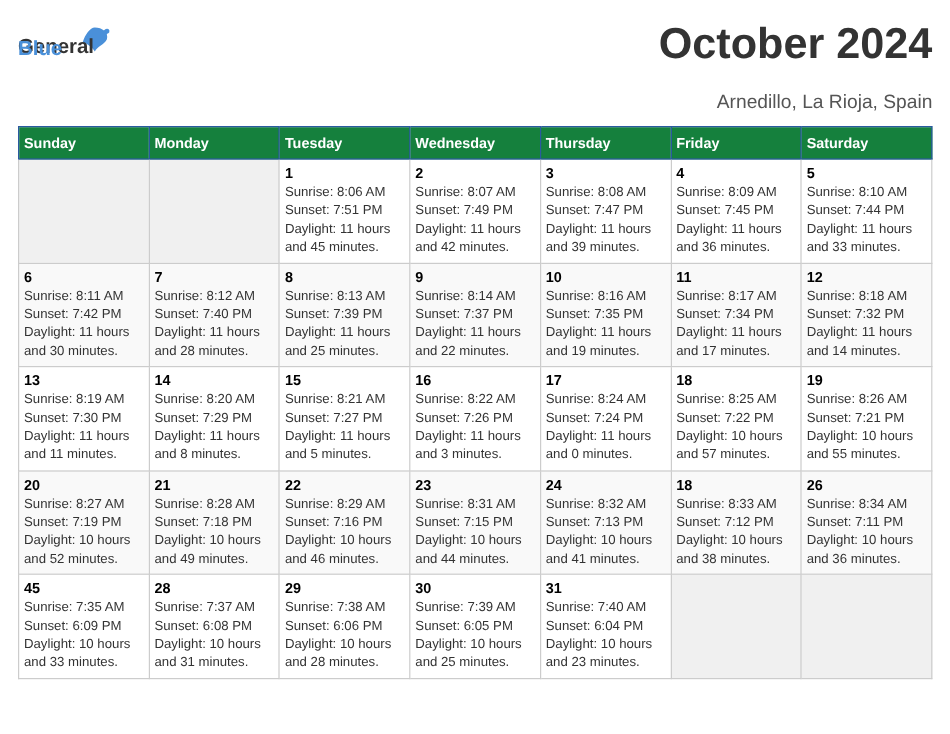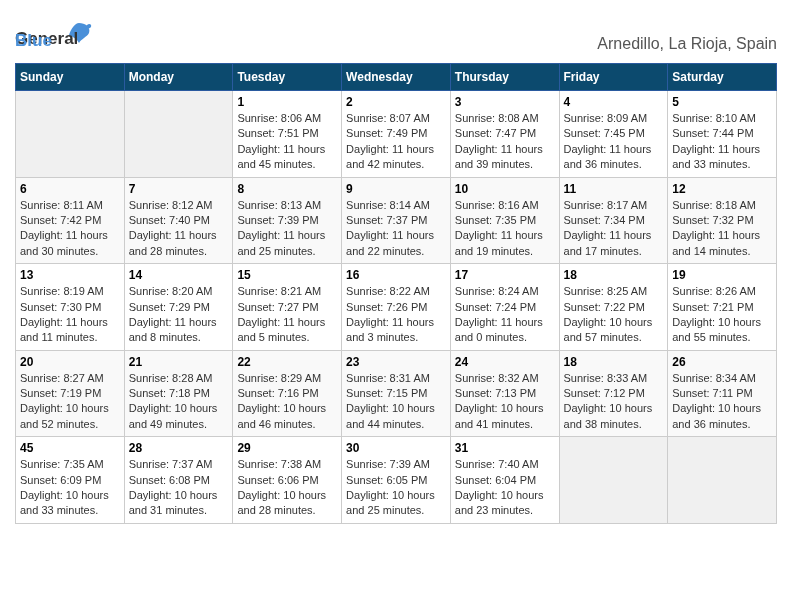--- a/index.html
+++ b/index.html
@@ -33,21 +33,21 @@
       font-size: 16px;
       color: #555;
       margin-top: 20px;
     }
     .calendar {
       width: 100%;
       border-collapse: collapse;
       font-size: 11px;
     }
     .calendar th {
-      background: #0c4a6e;
+      background: #15803d;
       color: #fff;
       padding: 6px 4px;
       text-align: left;
       font-size: 12px;
       border: 1px solid #2a5a9f;
     }
     .calendar td {
       border: 1px solid #ccc;
       vertical-align: top;
       padding: 4px;
@@ -83,20 +83,21 @@
         <span style="font-size:17px;font-weight:bold;color:#333;position:absolute;top:14px;left:0;">General</span>
         <span style="font-size:17px;font-weight:bold;color:#4a90d9;position:absolute;bottom:0;left:0;">Blue</span>
       </div>
       <svg width="28" height="28" viewBox="0 0 28 28">
         <path d="M14 4 C20 4 26 8 24 14 C22 18 16 20 14 24 C12 20 8 18 4 16 C6 10 10 4 14 4 Z" fill="#4a90d9"></path>
         <path d="M22 6 C24 4 27 5 26 8 C24 10 21 10 20 8 Z" fill="#4a90d9"></path>
       </svg>
     </div>
   </div>
   <div class="title-block">
+    <div class="month-title">October 2024</div>
     <div class="location-title">Arnedillo, La Rioja, Spain</div>
   </div>
 </div>
 
 <table class="calendar">
   <thead>
     <tr>
     <th>Sunday</th>
         <th>Monday</th>
         <th>Tuesday</th>

